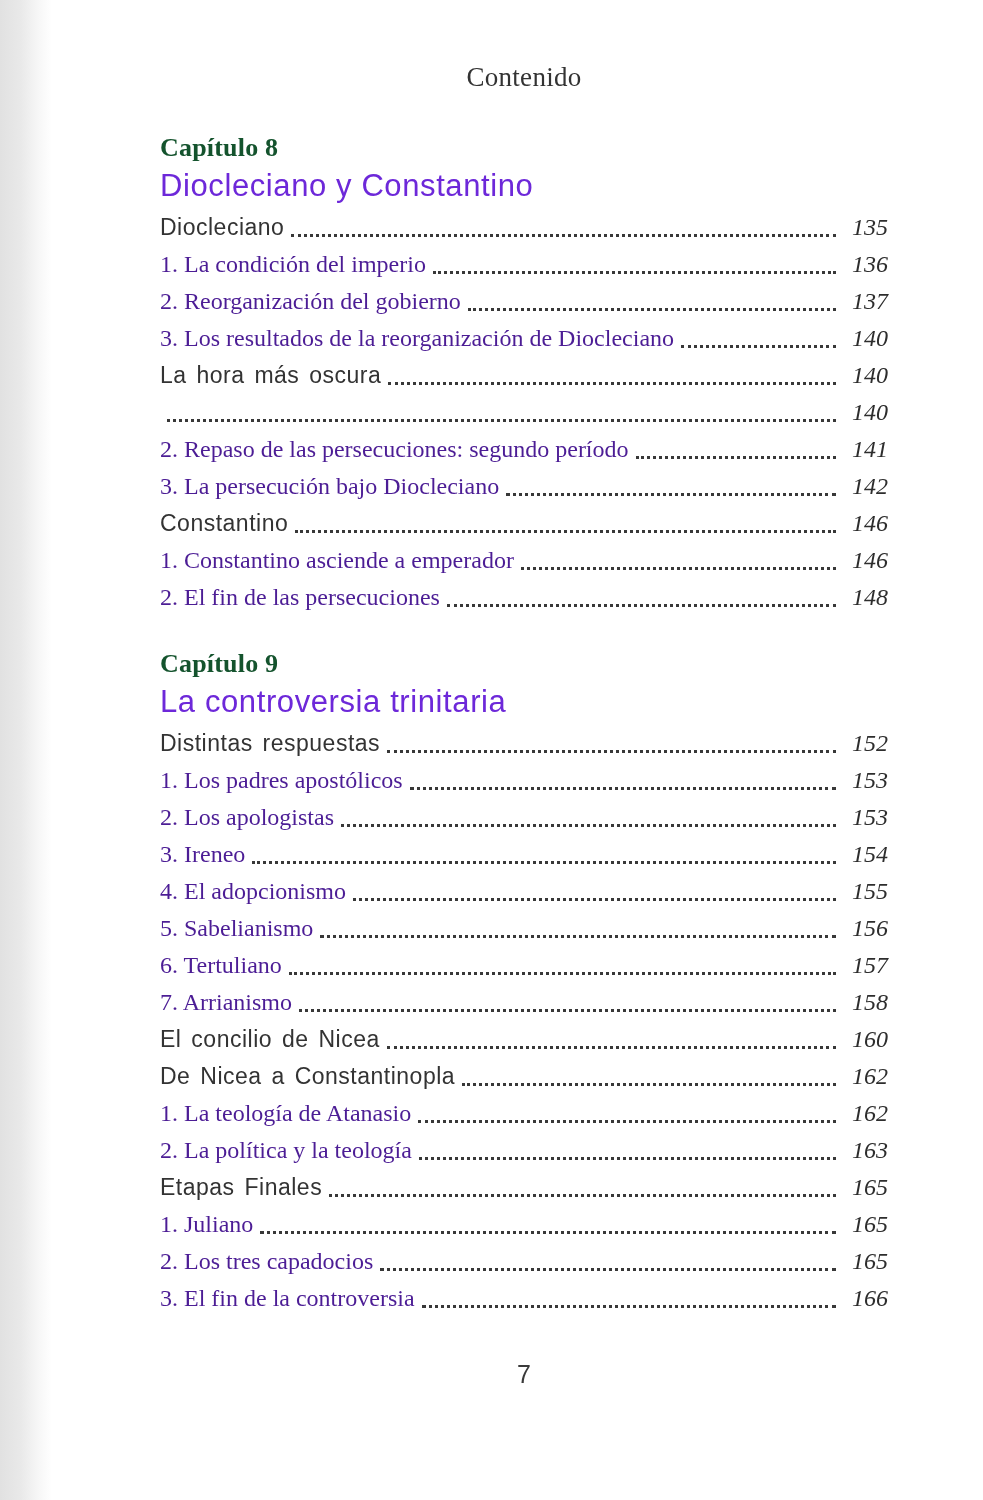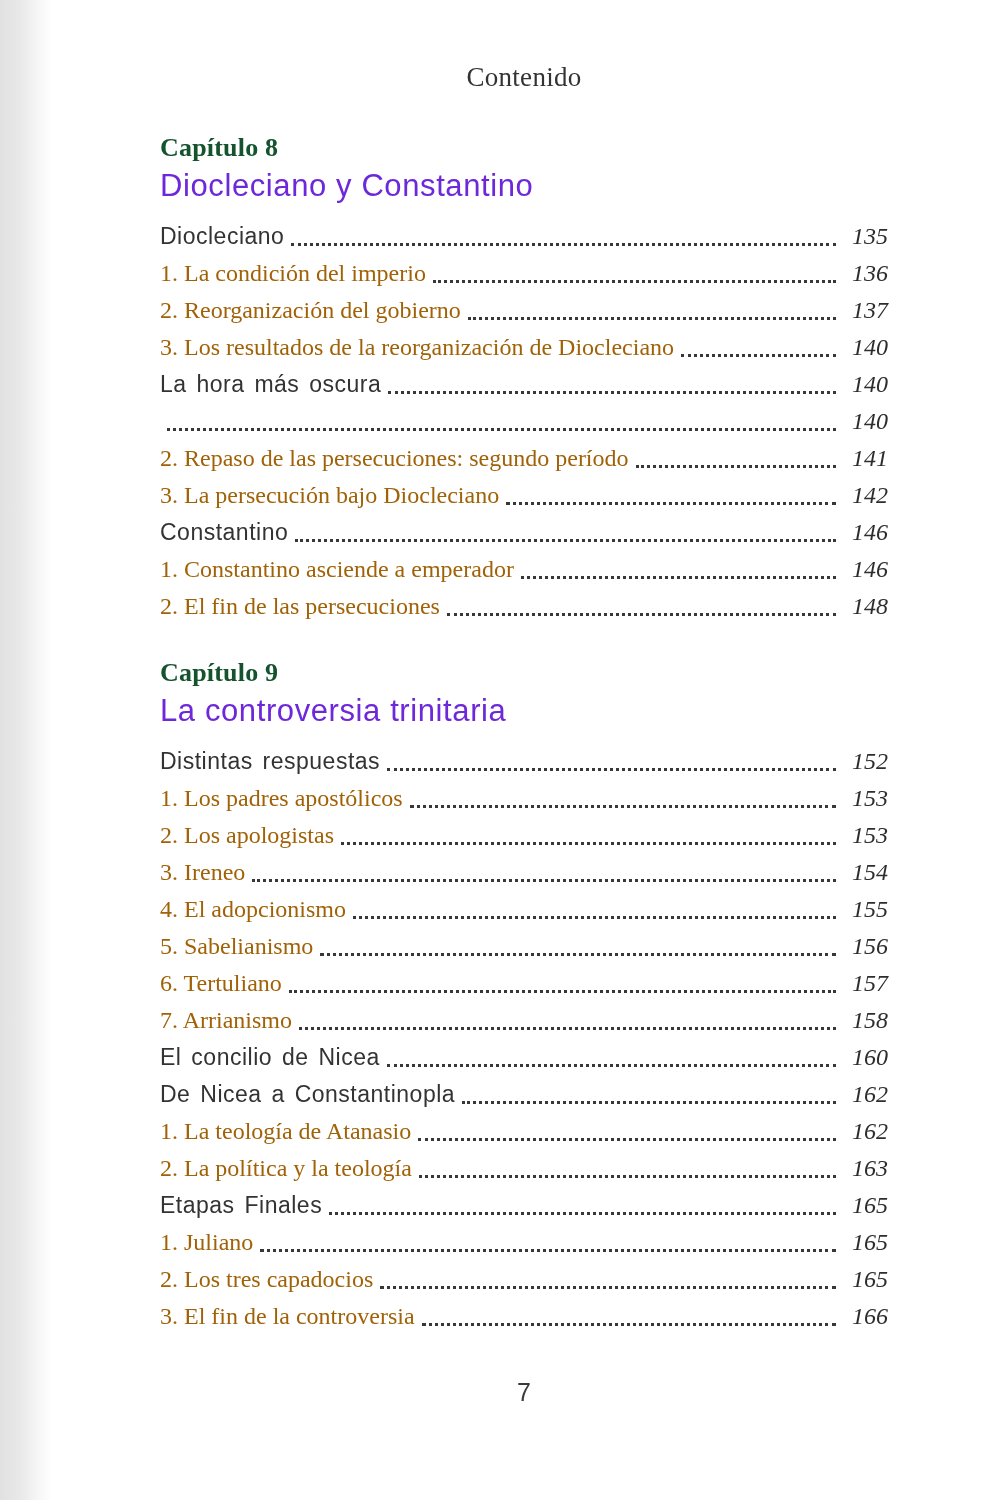--- a/index.html
+++ b/index.html
@@ -45,32 +45,32 @@
   }
   .chapter-title {
     margin-top: 7px;
     font-family: "Liberation Sans", sans-serif;
     font-weight: 400;
     font-size: 31px;
     line-height: 1.15;
     color: #6d28d9;
     letter-spacing: 0.6px;
   }
-  .entries { margin-top: 14px; }
+  .entries { margin-top: 5px; }
   .row {
     display: flex;
     line-height: 37px;
     height: 37px;
     align-items: flex-end;
   }
   .label { white-space: nowrap; }
   .row.serif .label {
     font-family: "Liberation Serif", serif;
     font-size: 24px;
-    color: #a16207;
+    color: #4c1d95;
   }
   .row.sans .label {
     font-family: "Liberation Sans", sans-serif;
     font-size: 23px;
     color: #333333;
     letter-spacing: 0.5px;
     word-spacing: 3px;
   }
   .dots {
     flex: 1;

